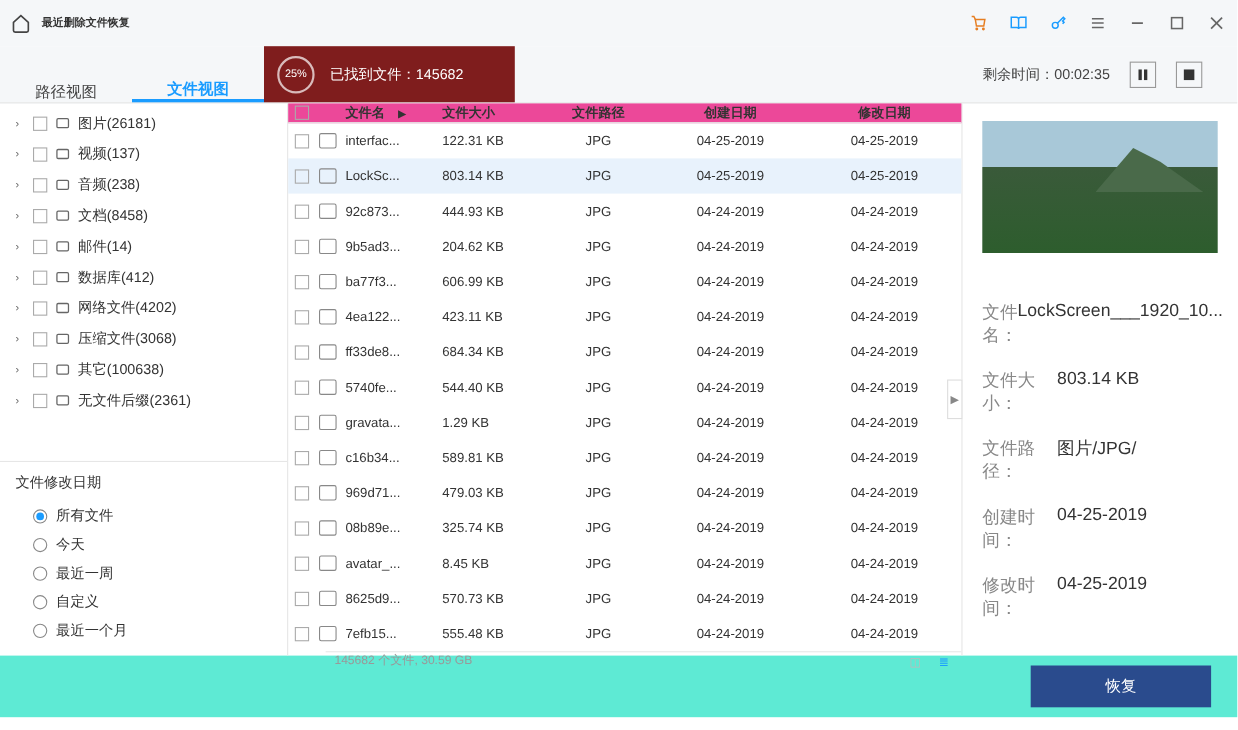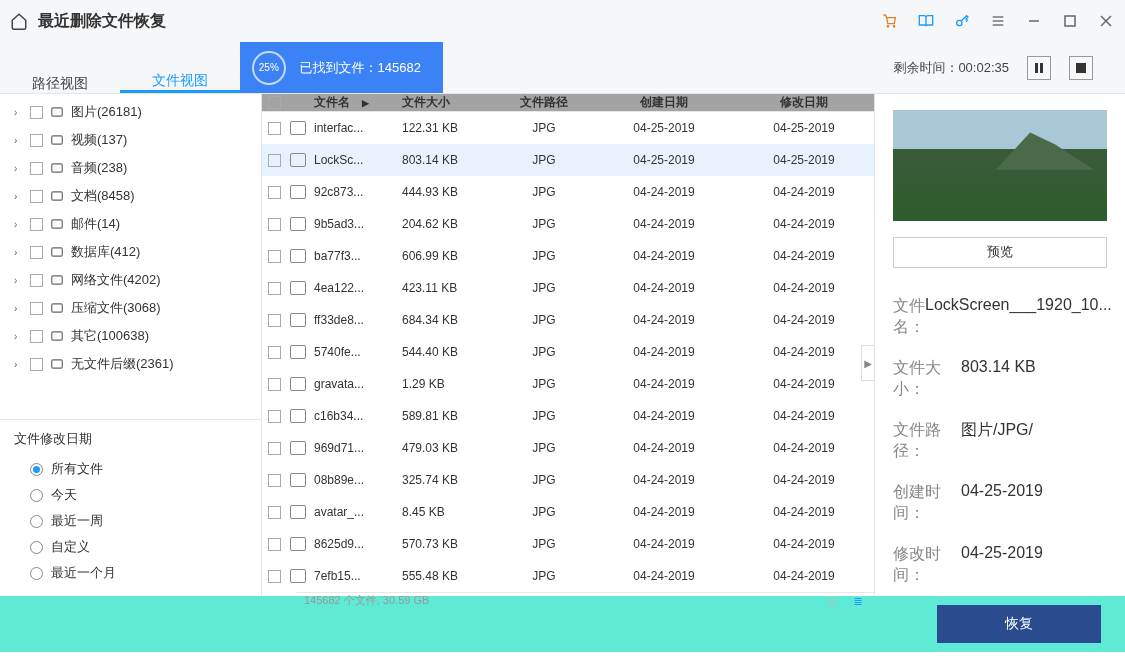--- a/index.html
+++ b/index.html
@@ -1,32 +1,32 @@
 <!DOCTYPE html>
 <html><head>
 <meta charset="utf-8">
 <style>
 * { margin: 0; padding: 0; box-sizing: border-box; font-family: "Microsoft YaHei", Arial, sans-serif; }
 body { width: 1125px; height: 664px; background: #fff; overflow: hidden; font-size: 13px; color: #333; }
 
 
 .titlebar { height: 42px; display: flex; align-items: center; padding: 0 10px; background: #f5f7f9; }
 .titlebar .left { display: flex; align-items: center; gap: 10px; }
-.titlebar .title { font-weight: bold; font-size: 16px; font-family: Liberation Serif, serif; }
+.titlebar .title { font-weight: bold; font-size: 10px; font-family: Liberation Serif, serif; }
 .titlebar .right { margin-left: auto; display: flex; align-items: center; gap: 18px; }
 .titlebar .icn, .titlebar .winbtn { width: 18px; height: 18px; display: flex; align-items: center; justify-content: center; cursor: pointer; color: #666; }
 .titlebar .icn.orange { color: #e67e22; }
 .titlebar .icn.blue { color: #1a9cff; }
 
 
 .tabsrow { height: 52px; display: flex; align-items: stretch; background: #f5f7f9; border-bottom: 1px solid #e6e6e6; }
 .tabs { display: flex; align-items: flex-end; }
 .tab { width: 120px; display: flex; align-items: center; justify-content: center; font-size: 14px; color: #444; cursor: pointer; }
-.tab.active { color: #1a9cff; border-bottom: 3px solid #1a9cff; font-weight: 400; }
-.progress-pill { background: #3b82f6; color: #fff; display: flex; align-items: center; padding: 0 22px 0 12px; gap: 14px; width: 203px; }
+.tab.active { color: #1a9cff; border-bottom: 3px solid #1a9cff; font-weight: 700; }
+.progress-pill { background: #7f1d1d; color: #fff; display: flex; align-items: center; padding: 0 22px 0 12px; gap: 14px; width: 228px; }
 .progress-pill .circ { width: 34px; height: 34px; border-radius: 50%; border: 2px solid rgba(255,255,255,.7); display:flex;align-items:center;justify-content:center;font-size:10px; position:relative;}
 .progress-pill .txt { font-size: 13px; white-space: nowrap; }
 .timebox { margin-left: auto; display: flex; align-items: center; gap: 18px; padding-right: 32px; }
 .timebox .label { font-size: 13px; color: #444; }
 .timebox .sqbtn { width: 24px; height: 24px; border: 1px solid #999; display:flex;align-items:center;justify-content:center;cursor:pointer;}
 
 
 .main { display: flex; height: 502px; }
 
 
@@ -39,21 +39,21 @@
 .tree-item .tlabel { font-size:13px; color:#333;}
 
 .filter-panel { border-top: 1px solid #e6e6e6; padding: 10px 14px; font-size:13px;}
 .filter-panel .fptitle { margin-bottom:8px; color:#333;}
 .radio-row { display:flex; align-items:center; gap:8px; padding: 4px 0 4px 16px; cursor:pointer;}
 .radio-row .rdot { width:13px;height:13px;border:1px solid #888;border-radius:50%;position:relative;}
 .radio-row.checked .rdot::after{content:"";width:7px;height:7px;background:#1a9cff;border-radius:50%;position:absolute;top:2px;left:2px;}
 
 
 .tablewrap { flex: 1; display:flex; flex-direction:column; border-right: 1px solid #e6e6e6; position:relative;}
-.thead { display:flex; align-items:center; height:32px; border-bottom:1px solid #e6e6e6; font-size:12px; color:#333; font-weight:bold; background:#a3a3a3;}
+.thead { display:flex; align-items:center; height:32px; border-bottom:1px solid #e6e6e6; font-size:12px; color:#333; font-weight:bold; background:#ec4899;}
 .thead .hc, .trow .tc { display:flex; align-items:center; padding:0 4px;}
 .col-chk{width:24px;justify-content:center;} .col-icn{width:24px;justify-content:center;}
 .col-name{width:88px;} .col-size{width:96px;} .col-stat{width:100px;justify-content:center;}
 .col-cdate{width:140px;justify-content:center;} .col-mdate{width:140px;justify-content:center;}
 .trow { display:flex; align-items:center; height:32px; font-size:12px; color:#333;}
 .trow.sel { background:#e8f2fc;align-items:center;}
 .trow .chk { width:13px;height:13px;border:1px solid #aaa;}
 .trow .ticn { width:16px;height:14px;border:1px solid #888; border-radius:2px;}
 .tfoot { height:22px; border-top:1px solid #e8e8e8; display:flex;align-items:flex-start; padding:0 8px; font-size:11px; color:#999; justify-content:space-between;margin-left:34px;}
 .tfoot .viewbtns { display:flex; gap:10px;}
@@ -508,21 +508,20 @@
         <span class="vbtn">≣</span>
       </div>
     </div>
     <div class="arrow-right">▶</div>
   </div>
 
   <div class="preview">
     <div class="thumb">
         <div class="mountain"></div>
       </div>
-    <div class="btn">预览</div>
     <div class="meta" id="meta">
         <div class="mrow">
           <span class="ml">文件名：</span>
           <span class="mv">LockScreen___1920_10...</span>
         </div>
         <div class="mrow">
           <span class="ml">文件大小：</span>
           <span class="mv">803.14  KB</span>
         </div>
         <div class="mrow">

